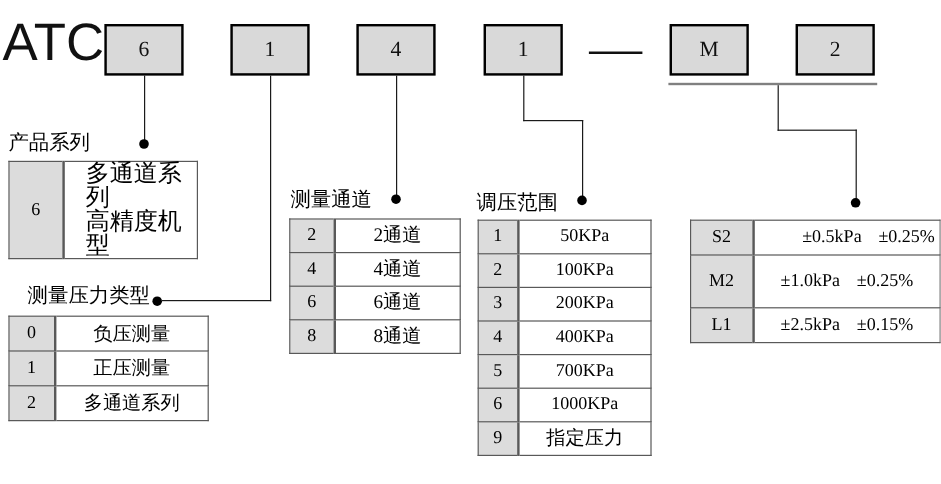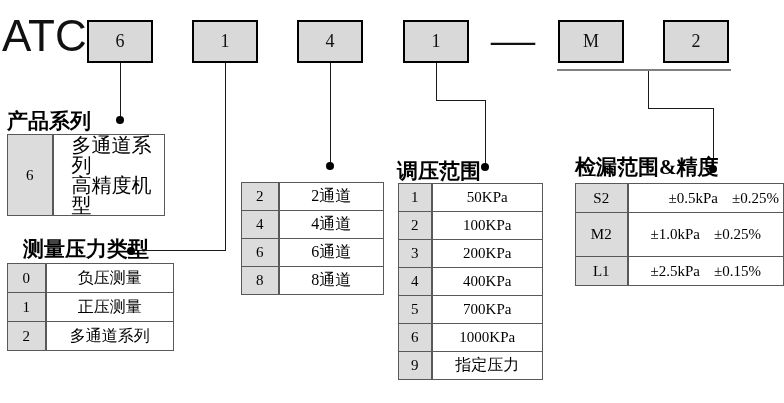--- a/index.html
+++ b/index.html
@@ -25,21 +25,21 @@
     font-size:44px; line-height:48px; text-align:center; color:#111;
   }
   .group-underline {
     position:absolute; left:557px; top:69px; width:174px; height:2px;
     background:#808080;
   }
   .vline { position:absolute; width:1px; background:#1a1a1a; }
   .hline { position:absolute; height:1px; background:#1a1a1a; }
   .dot { position:absolute; width:8px; height:8px; border-radius:50%; background:#000; }
   .sec-title {
-    position:absolute; font-weight:bold; font-size:21px; color:#000;
+    position:absolute; font-weight:normal; font-size:17px; color:#000;
     white-space:nowrap;
   }
   table.spec {
     position:absolute; border-collapse:collapse; background:#fff;
     font-size:16px;
   }
   table.spec td {
     border:1px solid #595959; text-align:center; vertical-align:middle;
     padding:0 4px;
   }
@@ -113,20 +113,21 @@
       <td class="code" style="height:29px;">1</td>
       <td>正压测量</td>
     </tr>
     <tr>
       <td class="code" style="height:29px;">2</td>
       <td>多通道系列</td>
     </tr>
   </tbody>
     </table>
 
+  <div class="sec-title" style="left:242px; top:155px;">测量通道</div>
   <table class="spec" style="left:241px; top:182px;">
     <tbody>
         <tr>
       <td class="code" style="width:37px; height:28px;">2</td>
       <td style="width:105px;">2通道</td>
     </tr>
     <tr>
       <td class="code" style="height:28px;">4</td>
       <td>4通道</td>
     </tr>
@@ -168,21 +169,20 @@
       <td class="code" style="height:28px;">6</td>
       <td class="latin">1000KPa</td>
     </tr>
     <tr>
       <td class="code" style="height:28px;">9</td>
       <td>指定压力</td>
     </tr>
   </tbody>
     </table>
 
-  <div class="sec-title" style="left:575px; top:153px;">检漏范围&amp;精度</div>
   <table class="spec" style="left:575px; top:183px;">
     <tbody>
         <tr>
       <td class="code" style="width:52px; height:29px;">S2</td>
       <td class="latin" style="width:156px;text-align:right;">
         <span>±0.5kPa</span><span class="acc-gap">±0.25%</span>
       </td>
     </tr>
     <tr>
       <td class="code" style="height:44px;">M2</td>

